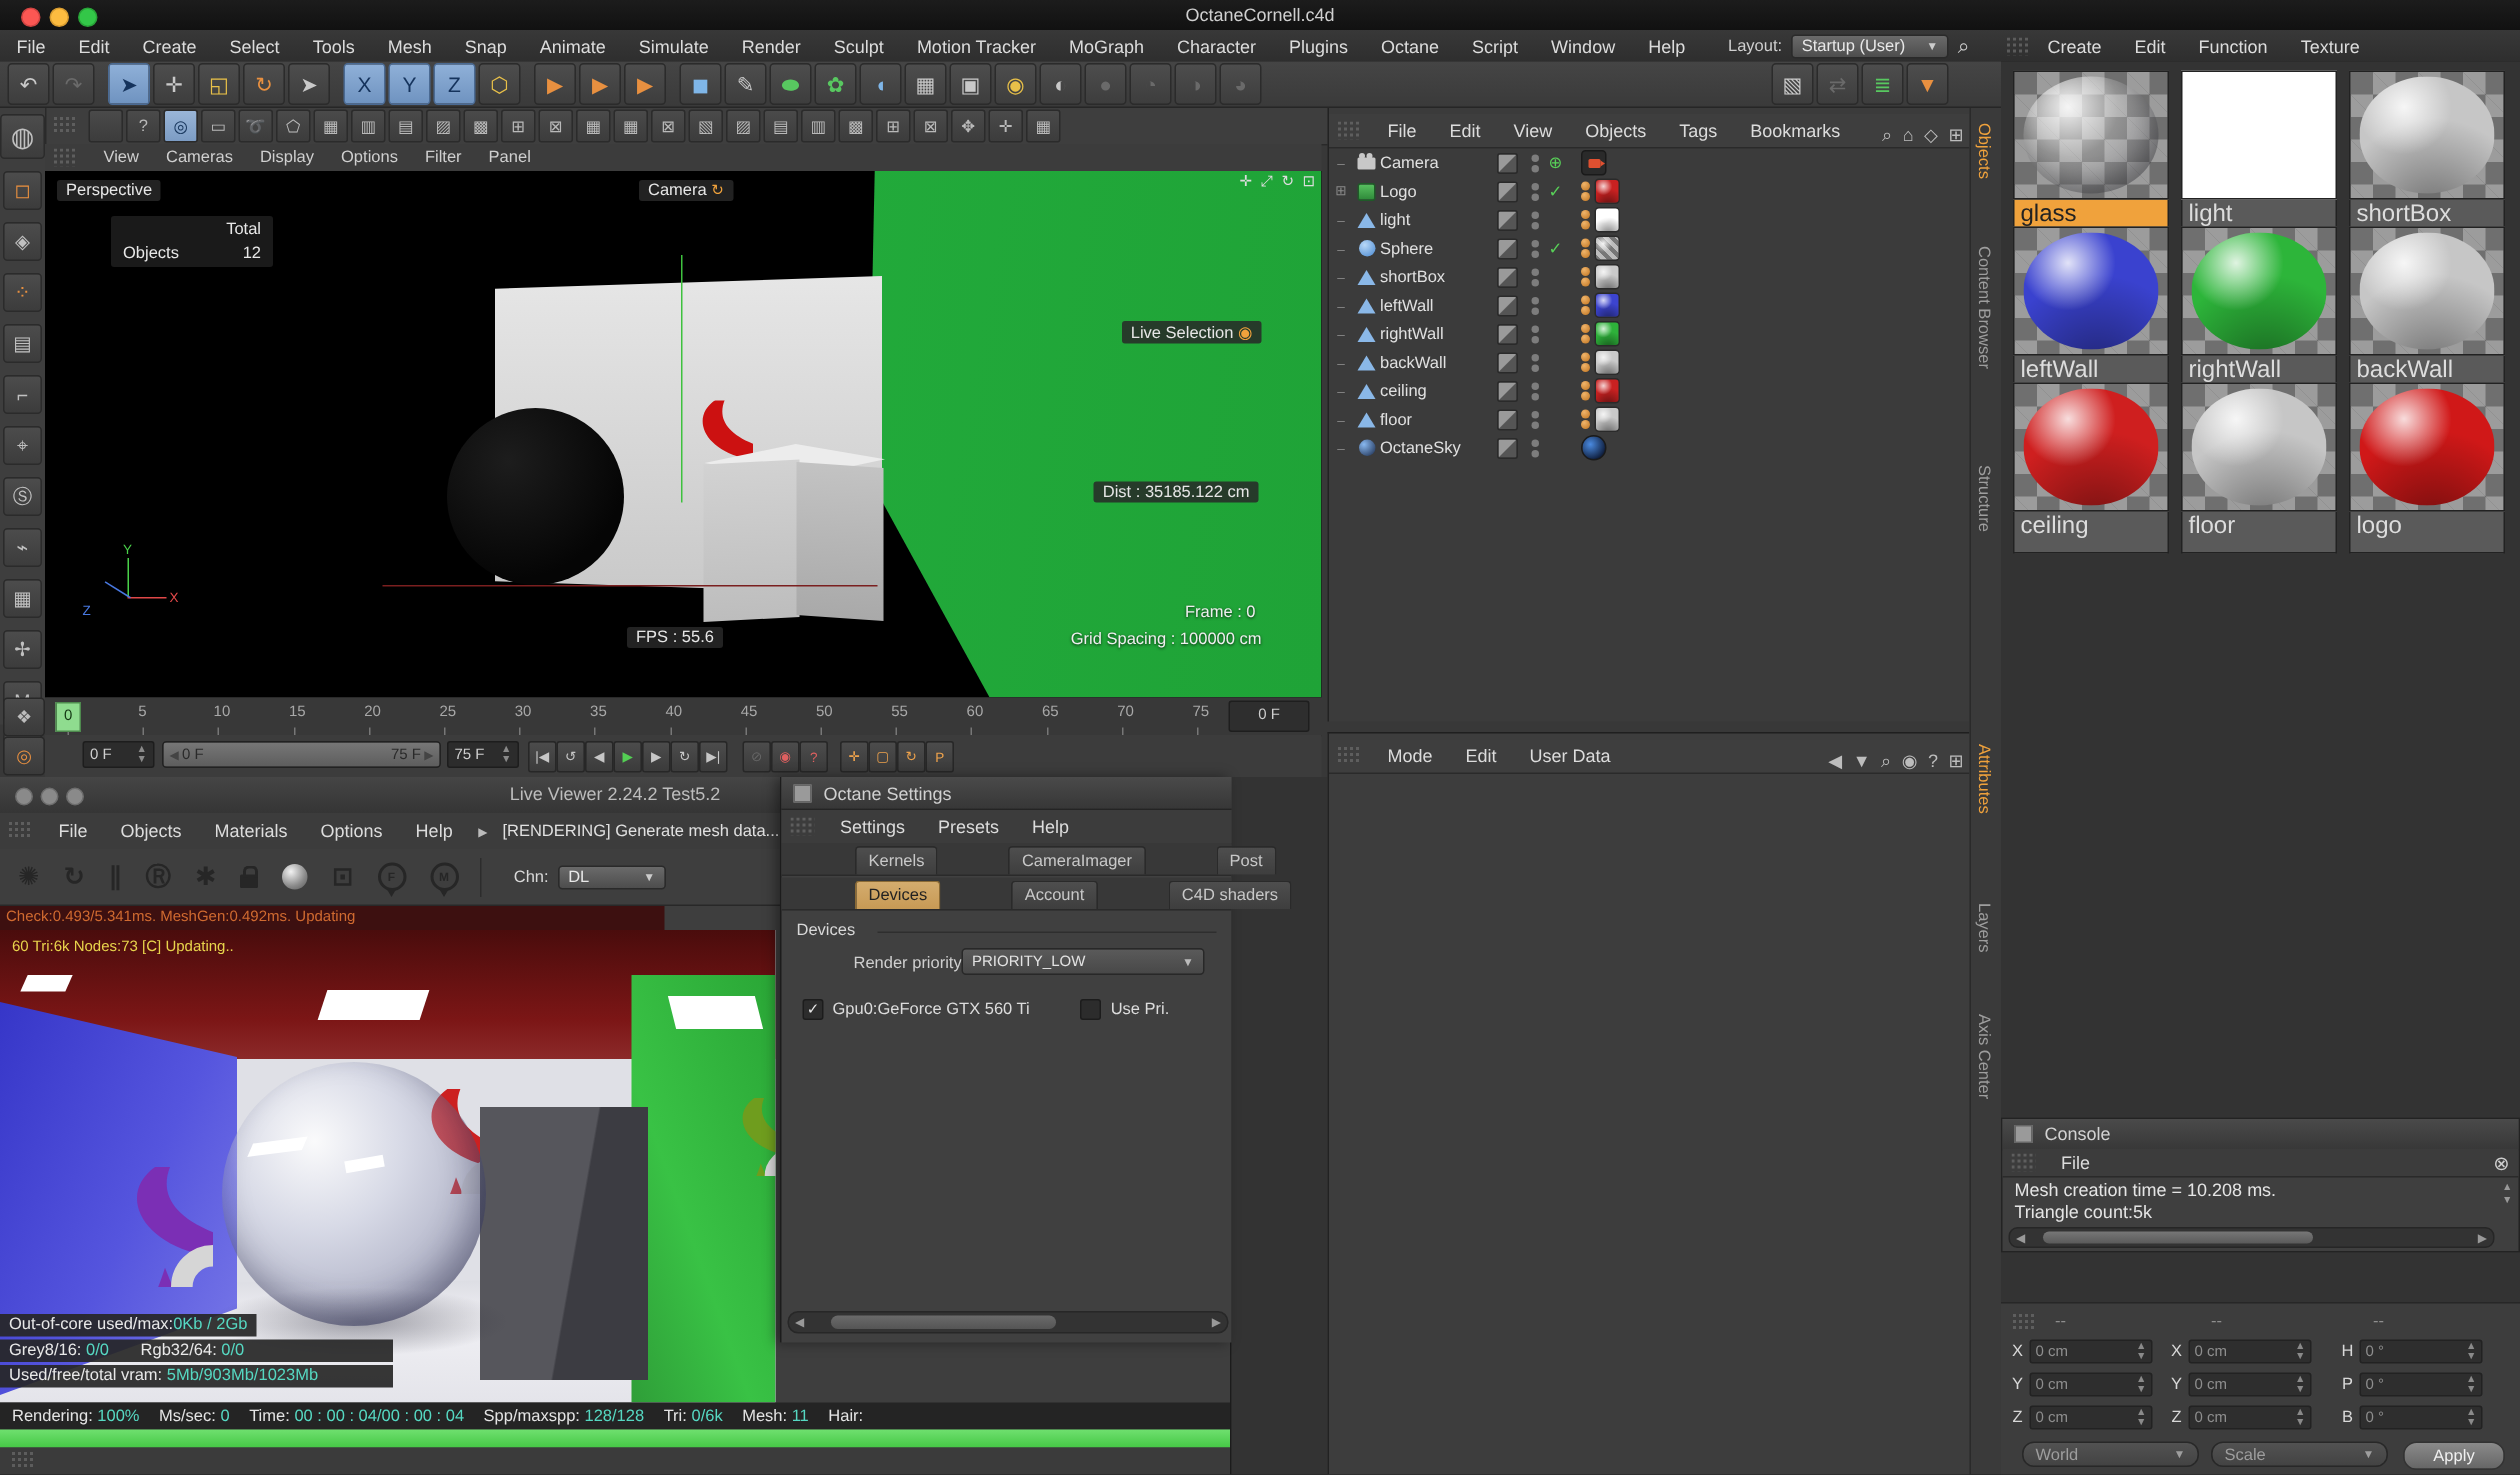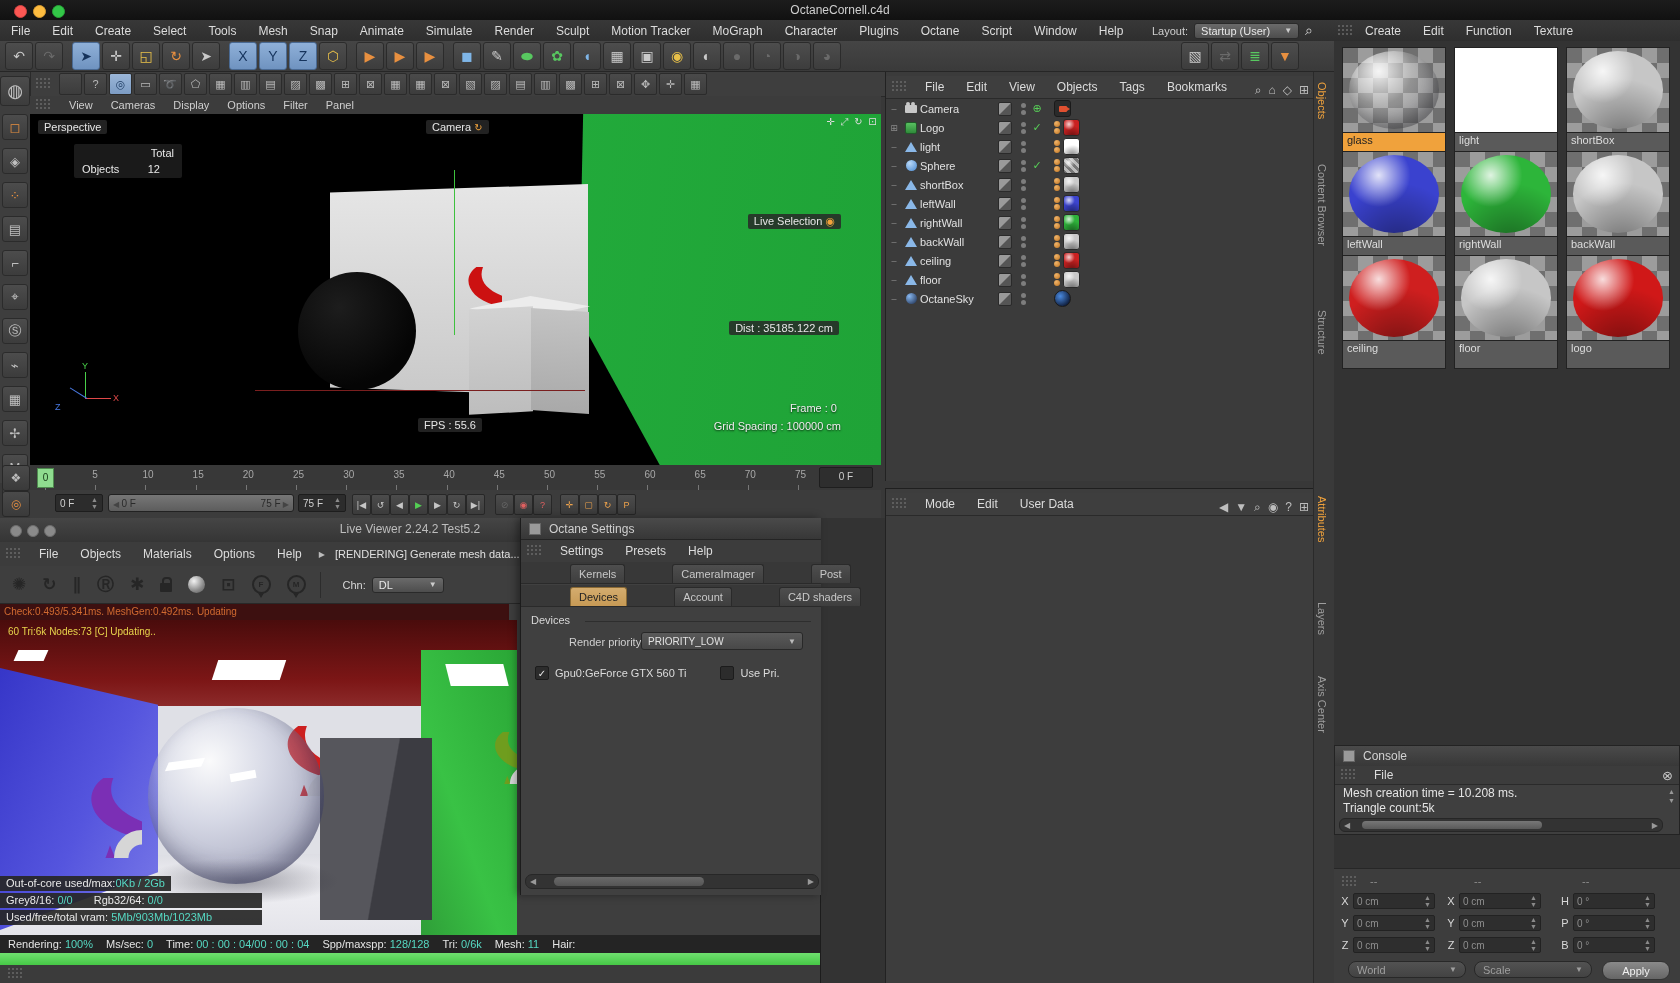--- a/index.html
+++ b/index.html
@@ -105,21 +105,21 @@
               display:flex;align-items:center;gap:14px;padding-left:12px;box-sizing:border-box;}
   .lv-ico{color:#262626;font-size:17px;font-weight:bold;flex:0 0 auto;text-align:center;}
   .pinbtn{width:15px;height:15px;border-radius:50%;border:2px solid #262626;color:#262626;font-size:8px;font-weight:bold;
           display:flex;align-items:center;justify-content:center;position:relative;}
   .pinbtn::after{content:"";position:absolute;bottom:-6px;left:4px;border-left:3px solid transparent;border-right:3px solid transparent;
                  border-top:5px solid #262626;}
   .lockicon{width:12px;height:9px;background:#262626;border-radius:1px;position:relative;margin-top:6px;}
   .lockicon::before{content:"";position:absolute;left:2px;top:-6px;width:6px;height:6px;border:2px solid #262626;
                     border-bottom:none;border-radius:4px 4px 0 0;}
   .chn-wrap{display:flex;align-items:center;gap:6px;margin-left:8px;}
-  .redline{position:absolute;left:0;top:86px;width:509px;height:16px;background:#3d1010;color:#d06a30;
+  .redline{position:absolute;left:0;top:86px;width:443px;height:16px;background:#3d1010;color:#d06a30;
            font-size:10px;padding:2px 4px 0;box-sizing:border-box;white-space:nowrap;overflow:hidden;}
   .render{position:absolute;left:0;top:102px;width:517px;height:315px;background:#dfe0e6;overflow:hidden;}
   .r-ceiling{position:absolute;left:0;top:0;width:100%;height:86px;
              background:linear-gradient(#4a0c0c,#7c1616 70%,#8c2a2a);}
   .r-light{position:absolute;background:#fff;}
   .r-bluewall{position:absolute;left:0;top:48px;width:158px;height:262px;
               background:linear-gradient(115deg,#3636c8,#5555de 55%,#7a7ae8);
               clip-path:polygon(0 0,100% 14%,100% 78%,0 100%);}
   .r-greenwall{position:absolute;right:0;top:30px;width:96px;height:285px;
                background:linear-gradient(250deg,#2aa636,#39c245 60%,#2f9e38);}
@@ -200,21 +200,21 @@
   .rightcol{left:1334px;top:41px;width:346px;height:942px;background:#333;}
   .mat-cell{position:absolute;width:104px;}
   .mat-img{width:104px;height:86px;border:1px solid #222;box-sizing:border-box;position:relative;overflow:hidden;
            background-color:#6f6f6f;
            background-image:linear-gradient(45deg,#9c9c9c 25%,transparent 25%,transparent 75%,#9c9c9c 75%),
                             linear-gradient(45deg,#9c9c9c 25%,transparent 25%,transparent 75%,#9c9c9c 75%);
            background-size:30px 30px;background-position:0 0,15px 15px;}
   .mat-ballbig{position:absolute;left:6%;top:4%;width:88%;height:92%;border-radius:50%;
                background-image:radial-gradient(circle at 33% 26%,rgba(255,255,255,.85),rgba(255,255,255,0) 38%),
                                 radial-gradient(circle at 55% 120%,rgba(0,0,0,.45),rgba(0,0,0,0) 62%);}
-  .mat-label{height:28px;background:#5a5a5a;color:#ddd;font-size:11px;padding:1px 4px 0;box-sizing:border-box;
+  .mat-label{height:28px;background:#5a5a5a;color:#ddd;font-size:16px;padding:1px 4px 0;box-sizing:border-box;
              white-space:nowrap;overflow:hidden;border:1px solid #222;border-top:none;}
   .mat-label.sel{background:#f0a23c;color:#222;}
   .glassball{position:absolute;left:6%;top:4%;width:88%;height:92%;border-radius:50%;
              background:radial-gradient(circle at 33% 26%,rgba(255,255,255,.9),rgba(255,255,255,.25) 40%,rgba(120,120,130,.25) 75%,rgba(60,60,70,.4));
              box-shadow:inset -4px -8px 14px rgba(0,0,0,.25);}
   
   .panel-title{display:flex;align-items:center;gap:8px;height:20px;background:linear-gradient(#4a4a4a,#383838);
                border-bottom:1px solid #262626;padding-left:8px;color:#d2d2d2;font-size:12px;}
   .console{left:1334px;top:745px;width:346px;height:90px;background:#3f3f3f;border:1px solid #232323;box-sizing:border-box;}
   .con-menu{position:absolute;left:0;top:20px;width:100%;height:18px;display:flex;align-items:center;background:#3c3c3c;border-bottom:1px solid #2a2a2a;}
@@ -426,21 +426,21 @@
 
     <div class="hud-label" style="left:8px;top:6px;">Perspective</div>
     <div class="hud-label" style="left:396px;top:6px;">
       <span>Camera</span>
       <span style="color:#f0a23c;font-size:10px;"> ↻</span>
     </div>
     <div class="hud-box" style="left:44px;top:30px;width:92px;">
       <div style="text-align:right;">Total</div>
       <div style="display:flex;justify-content:space-between;margin-top:4px;">
         <span>Objects</span>
-          <span style="margin-right:14px;">12</span>
+          <span style="">12</span>
       </div>
     </div>
     <div class="hud-label" style="right:40px;top:100px;">
       <span>Live Selection</span>
       <span style="color:#f0a23c;">◉</span>
     </div>
     <div class="hud-label" style="right:42px;top:207px;">Dist : 35185.122 cm</div>
     <div class="hud-plain" style="right:44px;top:288px;">Frame : 0</div>
     <div class="hud-label" style="left:388px;top:304px;">FPS : 55.6</div>
     <div class="hud-plain" style="right:40px;top:306px;">Grid Spacing : 100000 cm</div>

